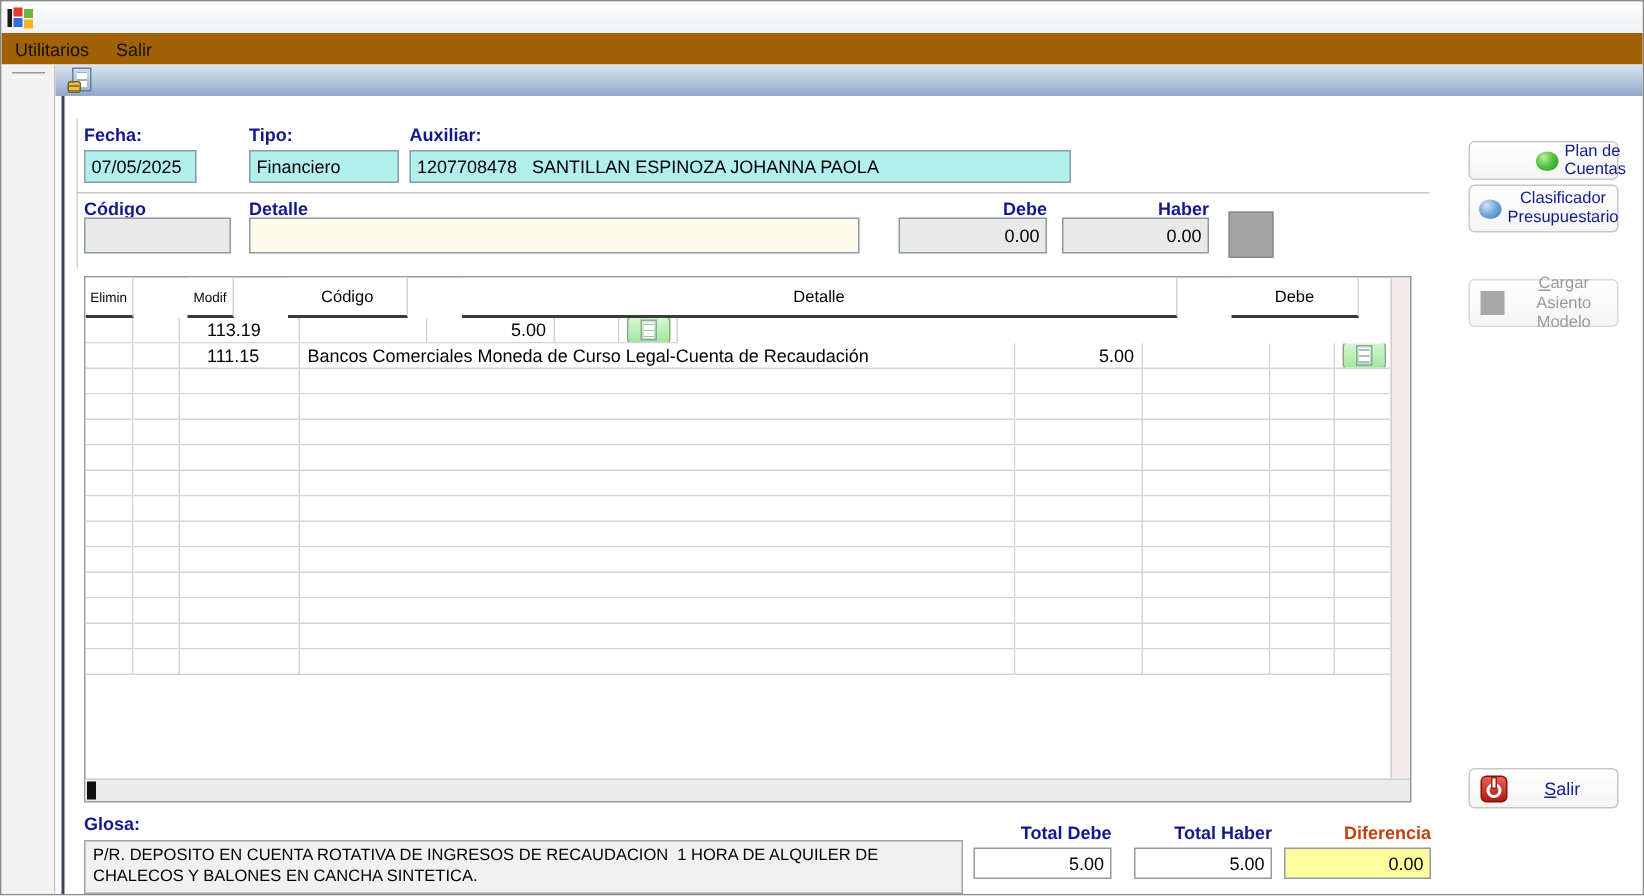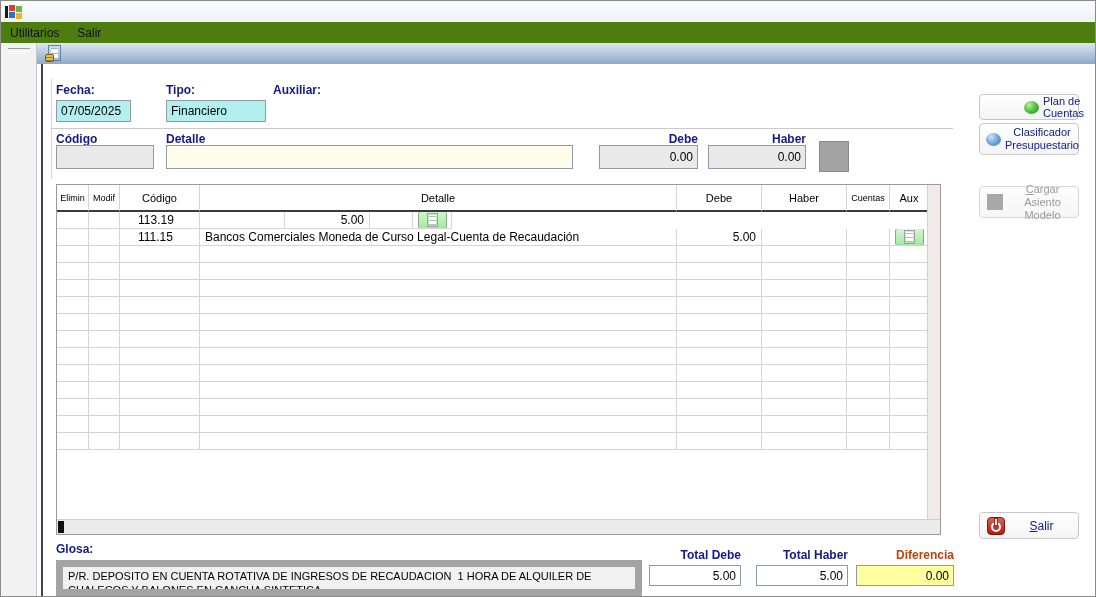--- a/index.html
+++ b/index.html
@@ -10,21 +10,21 @@
   .titlebar { position:absolute; left:0; top:0; width:1096px; height:21px;
     background:linear-gradient(#fdfdfe,#eef1f5); display:flex; align-items:center; padding-left:4px; }
   .title-icon { width:16px; height:14px; position:relative; margin-right:5px; display:inline-block; }
   .title-icon .bar { position:absolute; left:0; top:1px; width:3px; height:12px; background:#1a1a1a; }
   .title-icon .q { position:absolute; width:6px; height:6px; }
   .q1{ left:4px; top:0; background:#e23a2e; } .q2{ left:11px; top:1px; background:#6cb33f; }
   .q3{ left:4px; top:7px; background:#2e6fd8; } .q4{ left:11px; top:8px; background:#f2b51c; }
   .title-text { font-size:12px; color:#1a1a1a; }
 
   
-  .menubar { position:absolute; left:0; top:21px; width:1096px; height:21px; background:#4d7c0f;
+  .menubar { position:absolute; left:0; top:21px; width:1096px; height:21px; background:#a16207;
     display:flex; align-items:center; font-size:12px; color:#111; }
   .menu-item { padding:2px 9px; cursor:default; }
 
   
   .leftpanel { position:absolute; left:0; top:42px; width:36px; height:555px; background:#f2f2f2; border-right:1px solid #c6c6c6; }
   .splitter-handle { position:absolute; left:7px; top:5px; width:22px; height:4px; border-top:1px solid #9a9a9a; border-bottom:1px solid #fff; }
 
   
   .toolbar { position:absolute; left:36px; top:42px; width:1060px; height:21px;
     background:linear-gradient(180deg,#dde7f2 0%,#b9cbdf 45%,#90a9c8 100%); }
@@ -47,40 +47,40 @@
   .grayf { background:#e9e9e9; }
   .paleyellow { background:#fffceb; }
   .num { justify-content:flex-end; }
   .lbl-right { text-align:right; }
   .gray-btn { position:absolute; left:818px; top:140px; width:30px; height:31px; background:#a3a3a3; border:1px solid #8a8a8a; }
 
   
   .grid-wrap { position:absolute; left:55px; top:183px; width:885px; height:351px; border:1px solid #9a9a9a; background:#fff; overflow:hidden; }
   .grid-scrollable { position:absolute; left:0; top:0; width:870px; height:334px; overflow:hidden; }
   .trow { display:flex; height:17px; }
-  .trow.header { height:27px; }
+  .trow.header { height:27px;gap:36px; }
   .gcell { border-right:1px solid #d4d4d4; border-bottom:1px solid #d4d4d4; font-size:12px;
     display:flex; align-items:center; overflow:hidden; white-space:nowrap; flex:none; background:#fff; }
   .header .gcell { justify-content:center; font-size:11px; color:#000; border-bottom:2px solid #3a3a3a; }
   .header .gcell.small { font-size:9px; }
   .c-elimin{width:32px;} .c-modif{width:31px;} .c-codigo{width:80px; padding-left:18px;}
   .c-detalle{width:477px; padding-left:5px;} .c-debe{width:85px; justify-content:flex-end; padding-right:5px;}
   .c-haber{width:85px; justify-content:flex-end; padding-right:5px;} .c-ordenar{width:43px;} .c-aux{width:39px; justify-content:center;}
   .header .c-codigo, .header .c-detalle, .header .c-debe, .header .c-haber { padding:0; justify-content:center; }
   .aux-btn { width:29px; height:20px; border-radius:4px; border:1px solid #8aa78a;
     background:linear-gradient(#d9f6d2,#9fe89f); display:flex; align-items:center; justify-content:center; }
   .aux-icon { width:11px; height:14px; background:#fff; border:1px solid #9aa0a6;
     background-image:repeating-linear-gradient(#fff 0 2px, #aebcc8 2px 3px, #fff 3px 4px); background-clip:content-box; padding:1px; }
   .vscroll { position:absolute; left:870px; top:0; width:13px; height:334px; background:#f2eaea; border-left:1px solid #d8cccc; }
   .hscroll { position:absolute; left:0; top:334px; width:883px; height:15px; background:#ebebeb; border-top:1px solid #d0d0d0; }
   .hthumb { position:absolute; left:1px; top:1px; width:6px; height:12px; background:#111; }
 
   
   .glosa-box { position:absolute; left:55px; top:559px; width:586px; height:36px; background:#f1f1f1;
-    border:7px solid #a3a3a3; font-size:11px; color:#000; padding:2px 5px; white-space:pre-wrap; line-height:14px; overflow:hidden; }
+    border:1px solid #a3a3a3; font-size:11px; color:#000; padding:2px 5px; white-space:pre-wrap; line-height:14px; overflow:hidden; }
   .total-field { background:#fff; }
   .dif-lbl { color:#c2410c; }
   .dif-field { background:#ffffa0; }
 
   
   .side-btn { position:absolute; left:978px; width:100px; background:linear-gradient(#ffffff,#f4f4f4);
     border:1px solid #c8c8c8; border-radius:4px; display:flex; align-items:center; font-size:11px; color:#13208c; cursor:default; }
   .sphere { width:15px; height:13px; border-radius:50%; flex:none; margin:0 4px 0 6px; }
   .sphere.green { background:radial-gradient(circle at 35% 30%, #baf0a0 0%, #58c242 45%, #1f8f1f 100%); }
   .sphere.blue { background:radial-gradient(circle at 35% 30%, #cfe3f5 0%, #6fa6da 50%, #3b7bbf 100%); }
@@ -130,20 +130,21 @@
   <div class="groupbox-left"></div>
   <div class="separator"></div>
 
   <span class="lbl" style="left:55px; top:82px;">Fecha:</span>
   <span class="field cyan" style="left:55px; top:99px; width:75px; height:22px;">07/05/2025</span>
 
   <span class="lbl" style="left:165px; top:82px;">Tipo:</span>
   <span class="field cyan" style="left:165px; top:99px; width:100px; height:22px;">Financiero</span>
 
   <span class="lbl" style="left:272px; top:82px;">Auxiliar:</span>
+  <span class="field cyan" style="left:272px; top:99px; width:441px; height:22px;">1207708478   SANTILLAN ESPINOZA JOHANNA PAOLA</span>
 
   <span class="lbl" style="left:55px; top:131px;">Código</span>
   <span class="field grayf" style="left:55px; top:144px; width:98px; height:24px;"></span>
 
   <span class="lbl" style="left:165px; top:131px;">Detalle</span>
   <span class="field paleyellow" style="left:165px; top:144px; width:407px; height:24px;"></span>
 
   <span class="lbl lbl-right" style="left:598px; top:131px; width:99px;">Debe</span>
   <span class="field grayf num" style="left:598px; top:144px; width:99px; height:24px;">0.00</span>
 

